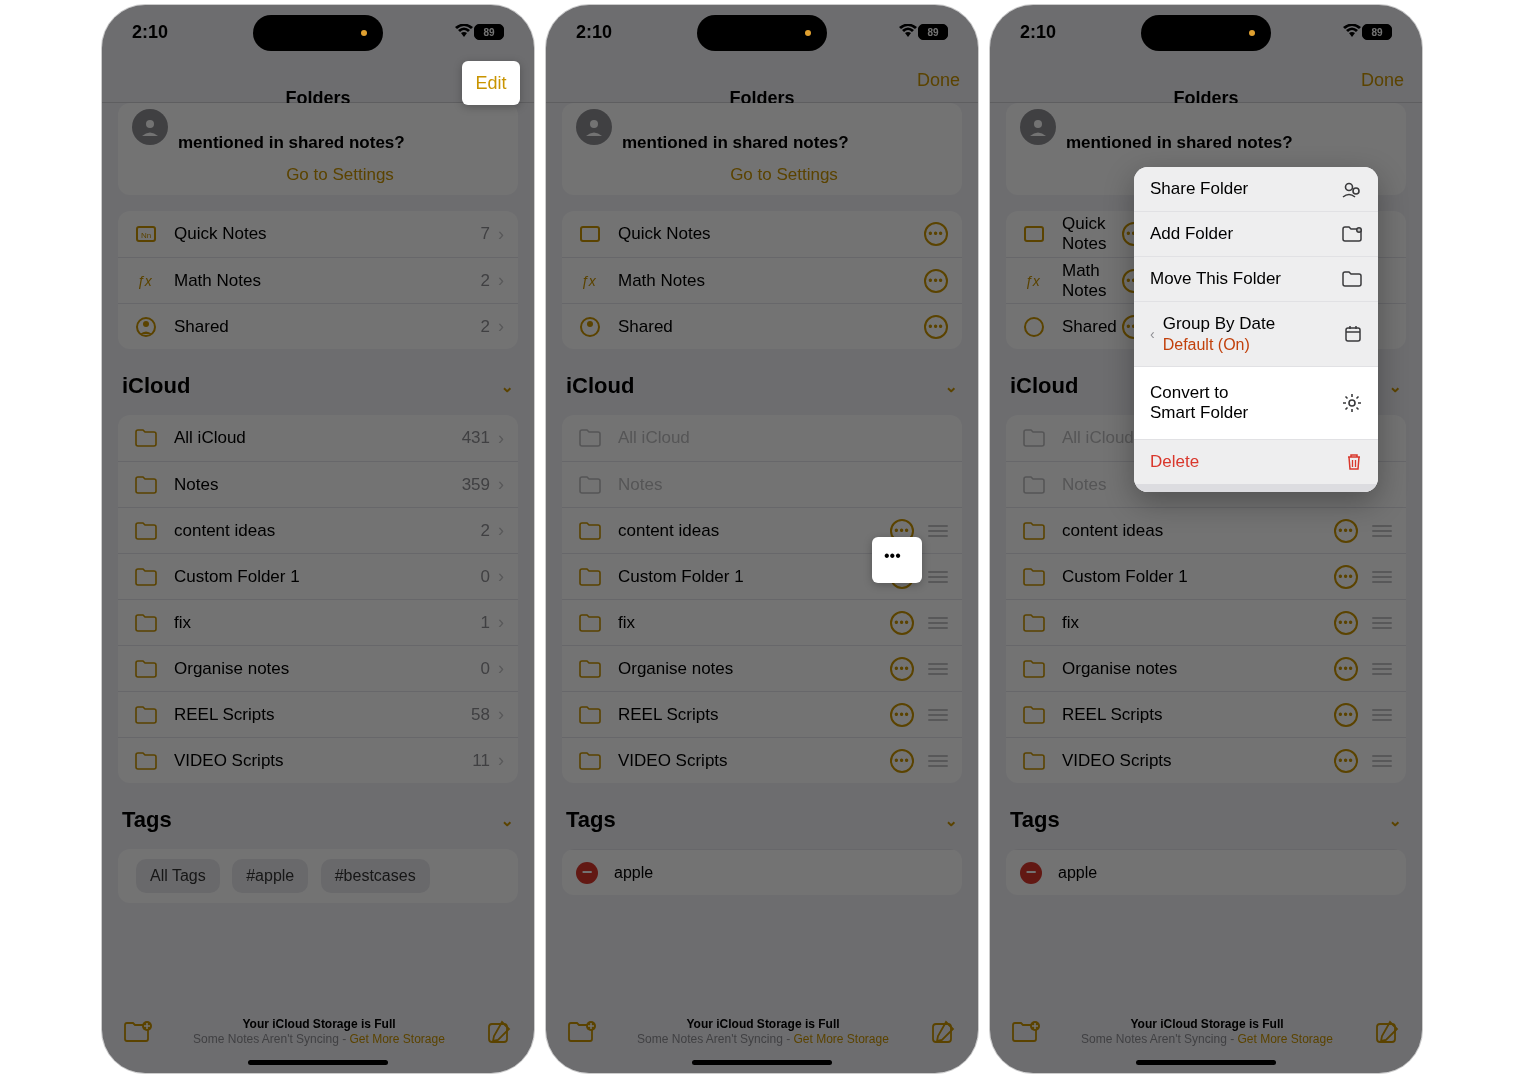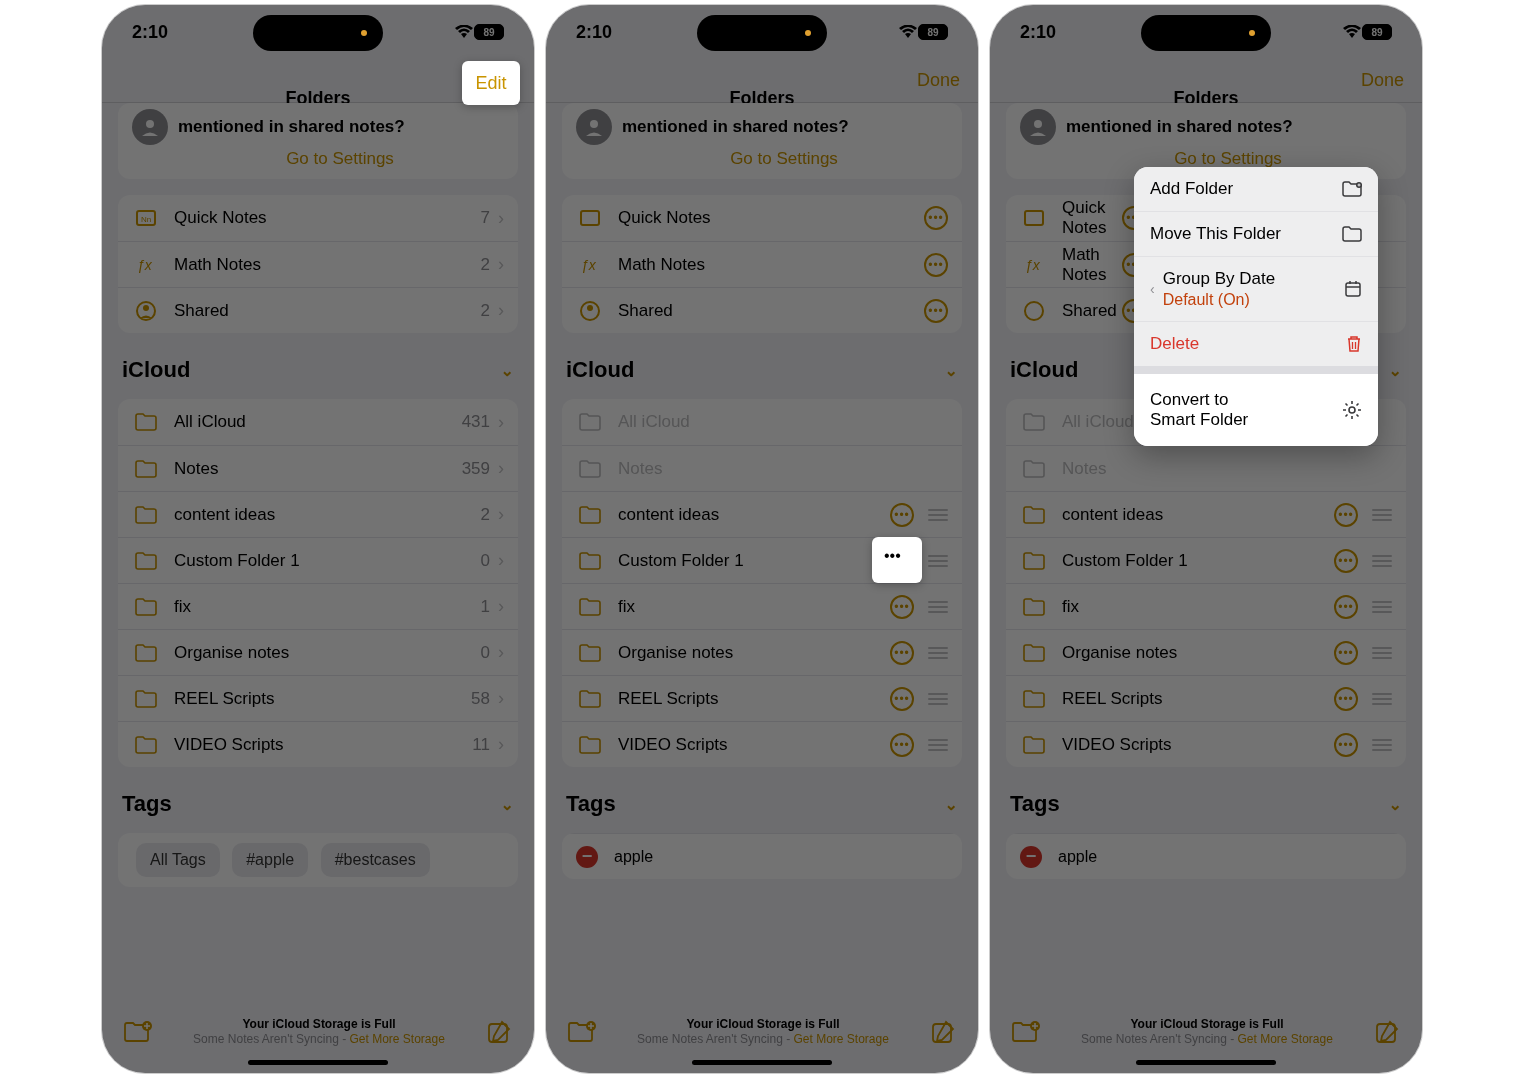--- a/index.html
+++ b/index.html
@@ -44,21 +44,21 @@
   .island {
     position: absolute;
     left: 50%; transform: translateX(-50%);
     top: 10px;
     width: 130px; height: 36px;
     background: #000; border-radius: 20px;
     z-index: 200;
     display:flex; align-items:center; justify-content:flex-end; padding-right:16px;
   }
   .island .dot { width:6px;height:6px;border-radius:50%;background:#e0a030;}
-  .status .right { display:flex; align-items:center; font-size:14px; font-weight:600;}
+  .status .right { display:flex; font-size:14px; font-weight:600;}
   .batt {
     border:1.5px solid #000; border-radius:5px; width:30px;height:16px;
     display:flex;align-items:center;justify-content:center;font-size:10px;font-weight:700;
     background:#000; color:#fff;
   }
   
   .nav {
     height: 44px;
     display:flex;align-items:center;justify-content:center;
     border-bottom:1px solid #d0d0d4;
@@ -72,21 +72,21 @@
     margin: 0 16px;
     background:#fff;border-radius:12px;
     padding:14px 16px 10px 60px;
     position:relative;
     z-index:2;
   }
   .banner .av{
     position:absolute;left:14px;top:6px;width:36px;height:36px;border-radius:50%;
     background:#8e8e93;display:flex;align-items:center;justify-content:center;color:#fff;
   }
-  .banner .q{font-size:17px;font-weight:600;color:#000;}
+  .banner .q{font-size:17px;font-weight:600;color:#000;margin-top:16px;}
   .banner .link{display:block;text-align:center;color:#c99400;font-size:17px;margin-top:12px;}
   
   .group {
     margin: 16px 16px 0 16px;
     background:#fff;border-radius:12px;
     overflow:hidden;
     z-index:2; position:relative;
   }
   .row {
     display:flex;align-items:center;
@@ -756,20 +756,30 @@
           <path d="M16 3 L23 10 L12 21 L7 22 L8 17 Z" fill="none" stroke="#c99400" stroke-width="1.8"></path>
         </svg>
       </span>
   </div>
   <div class="home-ind"></div>
 
   <div class="dim"></div>
 
   <div class="menu" style="right:44px;top:162px;">
     <div class="mi">
+      <span class="mlab">Share Folder</span>
+      <span class="mic">
+          <svg width="20" height="18" viewBox="0 0 20 18">
+            <circle cx="7" cy="7" r="3.5" fill="none" stroke="#3a3a3c" stroke-width="1.6"></circle>
+            <circle cx="14" cy="11" r="3" fill="none" stroke="#3a3a3c" stroke-width="1.6"></circle>
+            <path d="M1 17 Q7 12 13 17" fill="none" stroke="#3a3a3c" stroke-width="1.6"></path>
+          </svg>
+        </span>
+    </div>
+    <div class="mi">
       <span class="mlab">Add Folder</span>
       <span class="mic">
           <svg width="20" height="16" viewBox="0 0 20 16">
             <path d="M1 3 Q1 1 3 1 L7 1 L9 3 L17 3 Q19 3 19 5 L19 13 Q19 15 17 15 L3 15 Q1 15 1 13 Z" fill="none" stroke="#3a3a3c" stroke-width="1.5"></path>
             <circle cx="17" cy="4" r="3" fill="#3a3a3c"></circle>
             <path d="M17 2.5 L17 5.5 M15.5 4 L18.5 4" stroke="#eeeeef" stroke-width="1"></path>
           </svg>
         </span>
     </div>
     <div class="mi">
@@ -787,39 +797,39 @@
           <span class="mlab">Group By Date</span>
           <span class="sub">Default (On)</span>
         </span>
       </span>
       <span class="mic">
           <svg width="18" height="18" viewBox="0 0 18 18">
             <rect x="2" y="3" width="14" height="13" rx="2" fill="none" stroke="#3a3a3c" stroke-width="1.5"></rect>
             <line x1="2" y1="7" x2="16" y2="7" stroke="#3a3a3c" stroke-width="1.5"></line>
             <line x1="6" y1="1" x2="6" y2="4" stroke="#3a3a3c" stroke-width="1.5"></line>
             <line x1="12" y1="1" x2="12" y2="4" stroke="#3a3a3c" stroke-width="1.5"></line>
+          </svg>
+        </span>
+    </div>
+    <div class="mi highlight" style="padding:16px;">
+      <span>
+        <span class="mlab" style="display:block">Convert to</span>
+        <span class="mlab" style="display:block">Smart Folder</span>
+      </span>
+      <span class="mic">
+          <svg width="20" height="20" viewBox="0 0 20 20">
+            <circle cx="10" cy="10" r="3" fill="none" stroke="#3a3a3c" stroke-width="1.6"></circle>
+            <path d="M10 1 L10 4 M10 16 L10 19 M1 10 L4 10 M16 10 L19 10 M3.5 3.5 L5.5 5.5 M14.5 14.5 L16.5 16.5 M3.5 16.5 L5.5 14.5 M14.5 5.5 L16.5 3.5" stroke="#3a3a3c" stroke-width="1.6"></path>
           </svg>
         </span>
     </div>
     <div class="mi danger" style="border-bottom:8px solid #dcdce0;">
       <span class="mlab">Delete</span>
       <span class="mic" style="color:#d9372c">
           <svg width="16" height="18" viewBox="0 0 16 18">
             <path d="M2 4 L14 4 M5 4 L5 2 L11 2 L11 4 M3 4 L4 16 L12 16 L13 4" fill="none" stroke="#d9372c" stroke-width="1.5"></path>
             <line x1="6.5" y1="7" x2="6.5" y2="14" stroke="#d9372c" stroke-width="1.3"></line>
             <line x1="9.5" y1="7" x2="9.5" y2="14" stroke="#d9372c" stroke-width="1.3"></line>
           </svg>
         </span>
     </div>
-    <div class="mi highlight" style="padding:16px;">
-      <span>
-        <span class="mlab" style="display:block">Convert to</span>
-        <span class="mlab" style="display:block">Smart Folder</span>
-      </span>
-      <span class="mic">
-          <svg width="20" height="20" viewBox="0 0 20 20">
-            <circle cx="10" cy="10" r="3" fill="none" stroke="#3a3a3c" stroke-width="1.6"></circle>
-            <path d="M10 1 L10 4 M10 16 L10 19 M1 10 L4 10 M16 10 L19 10 M3.5 3.5 L5.5 5.5 M14.5 14.5 L16.5 16.5 M3.5 16.5 L5.5 14.5 M14.5 5.5 L16.5 3.5" stroke="#3a3a3c" stroke-width="1.6"></path>
-          </svg>
-        </span>
-    </div>
   </div>
 </div>
 
 </body></html>

